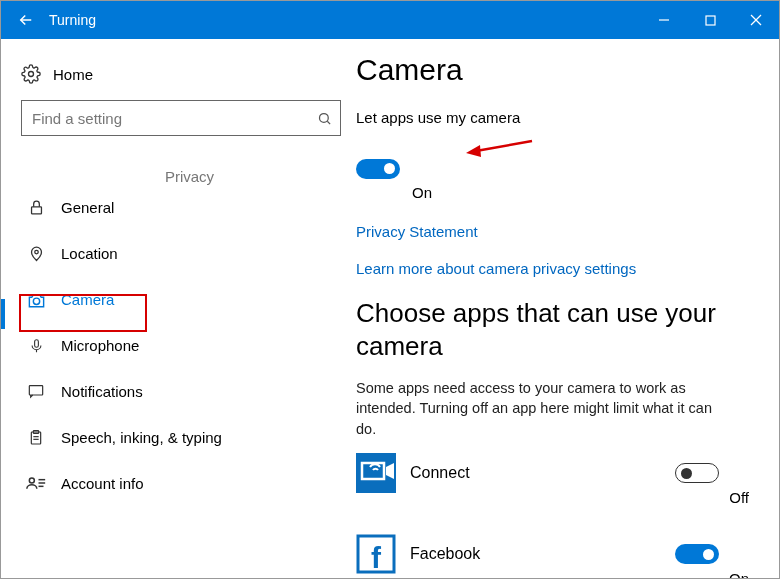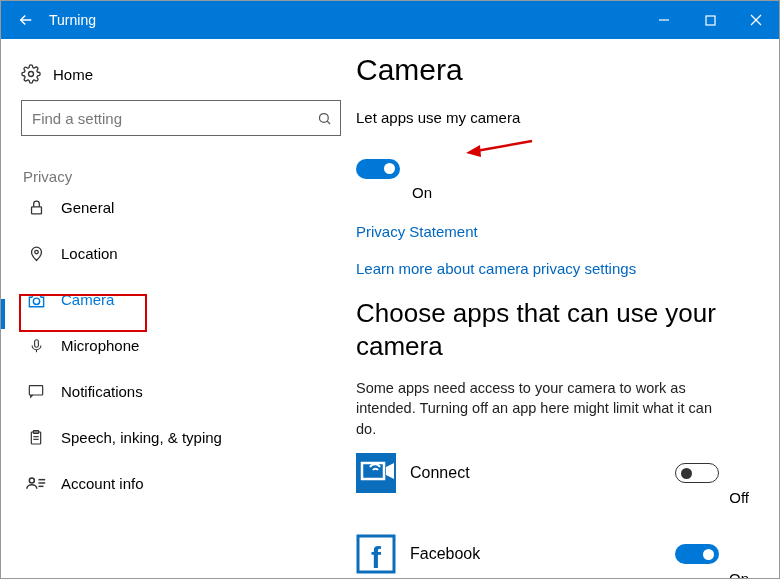--- a/index.html
+++ b/index.html
@@ -69,20 +69,21 @@
     outline: none;
     font-size: 15px;
     color: #333;
     background: transparent;
   }
   .search-box input::placeholder { color: #777; }
   .search-icon { color: #555; }
   .section-label {
     color: #777; font-size: 15px;
     margin: 18px 0 14px 2px;
+    text-align: center;
   }
   .nav-item {
     display: flex; align-items: flex-start;
     gap: 14px;
     height: 46px;
     padding-left: 4px;
     cursor: pointer;
     font-size: 15px;
     position: relative;
   }

